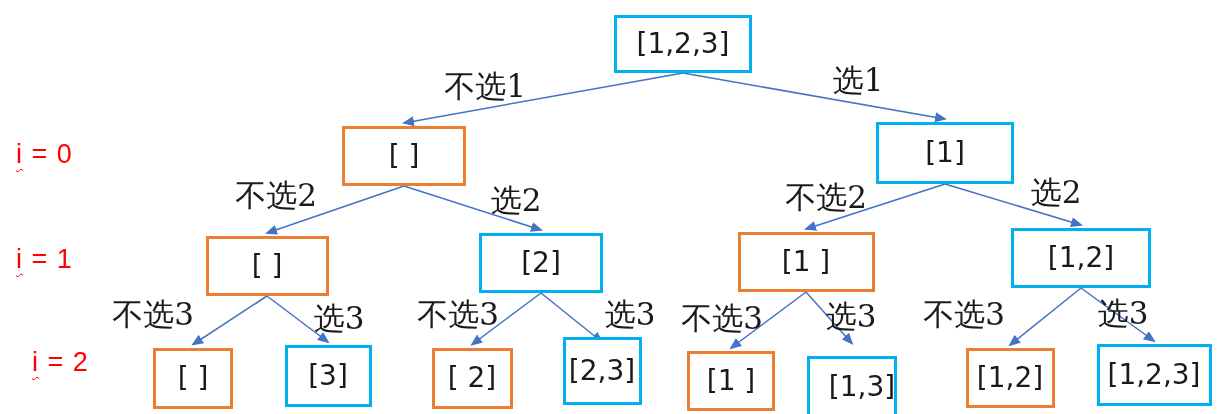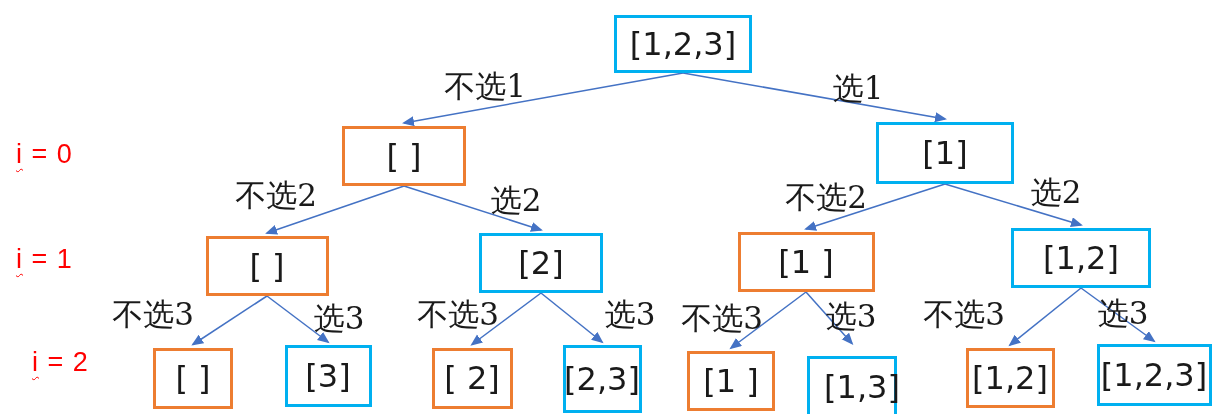--- a/index.html
+++ b/index.html
@@ -28,21 +28,21 @@
     fill: none;
   }
   .node {
     position: absolute;
     box-sizing: border-box;
     background: #ffffff;
     border: 3px solid #000;
     display: flex;
     align-items: center;
     justify-content: center;
-    font-size: 32px;
+    font-size: 28px;
     color: var(--c-text, #1a1a1a);
     white-space: pre;
     line-height: 1;
   }
   .node.unselected { border-color: var(--c-orange, #ED7D31); }
   .node.selected   { border-color: var(--c-cyan, #00B0F0); }
   .edge-label {
     position: absolute;
     transform: translate(-50%, -50%);
     font-family: "DejaVu Serif", "Liberation Serif", serif;
@@ -95,21 +95,21 @@
         <line x1="1081" y1="288" x2="1154" y2="341" class="edge-line" marker-end="url(#arrowhead)"></line>
       </g>
   </svg>
   <div id="row-labels-layer">
       <div class="row-label" style="left: 16px; top: 154px;"><span class="wavy">i</span><span> = 0</span></div>
       <div class="row-label" style="left: 16px; top: 259px;"><span class="wavy">i</span><span> = 1</span></div>
       <div class="row-label" style="left: 32px; top: 362px;"><span class="wavy">i</span><span> = 2</span></div>
     </div>
   <div id="edge-labels-layer">
       <div class="edge-label" style="left: 485px; top: 86px;">不选1</div>
-      <div class="edge-label" style="left: 858px; top: 88px;">选1</div>
+      <div class="edge-label" style="left: 858px; top: 80px;">选1</div>
       <div class="edge-label" style="left: 276px; top: 195px;">不选2</div>
       <div class="edge-label" style="left: 516px; top: 200px;">选2</div>
       <div class="edge-label" style="left: 826px; top: 197px;">不选2</div>
       <div class="edge-label" style="left: 1056px; top: 192px;">选2</div>
       <div class="edge-label" style="left: 153px; top: 314px;">不选3</div>
       <div class="edge-label" style="left: 339px; top: 318px;">选3</div>
       <div class="edge-label" style="left: 458px; top: 314px;">不选3</div>
       <div class="edge-label" style="left: 630px; top: 314px;">选3</div>
       <div class="edge-label" style="left: 722px; top: 318px;">不选3</div>
       <div class="edge-label" style="left: 851px; top: 316px;">选3</div>
@@ -120,19 +120,19 @@
       <div class="node selected" style="left: 614px; top: 15px; width: 138px; height: 58px;">[1,2,3]</div>
       <div class="node unselected" style="left: 342px; top: 126px; width: 124px; height: 60px;">[ ]</div>
       <div class="node selected" style="left: 876px; top: 122px; width: 138px; height: 62px;">[1]</div>
       <div class="node unselected" style="left: 205.5px; top: 236px; width: 123px; height: 60px;">[ ]</div>
       <div class="node selected" style="left: 479px; top: 233px; width: 124px; height: 60px;">[2]</div>
       <div class="node unselected" style="left: 737.5px; top: 232px; width: 137px; height: 60px;">[1 ]</div>
       <div class="node selected" style="left: 1011px; top: 228px; width: 140px; height: 60px;">[1,2]</div>
       <div class="node unselected" style="left: 153px; top: 347.5px; width: 80px; height: 61px;">[ ]</div>
       <div class="node selected" style="left: 284.5px; top: 345px; width: 87px; height: 62px;">[3]</div>
       <div class="node unselected" style="left: 431.5px; top: 347.5px; width: 81px; height: 61px;">[ 2]</div>
-      <div class="node selected" style="left: 562.5px; top: 345px; width: 79px; height: 68px;">[2,3]</div>
+      <div class="node selected" style="left: 562.5px; top: 337px; width: 79px; height: 68px;">[2,3]</div>
       <div class="node unselected" style="left: 687px; top: 351px; width: 88px; height: 60px;">[1 ]</div>
       <div class="node selected" style="left: 807px; top: 356px; width: 90px; height: 61px; padding-left: 20px;">[1,3]</div>
       <div class="node unselected" style="left: 965.5px; top: 348px; width: 89px; height: 60px;">[1,2]</div>
       <div class="node selected" style="left: 1096.5px; top: 344px; width: 115px; height: 62px;">[1,2,3]</div>
     </div>
 </div>
 
 </body></html>

